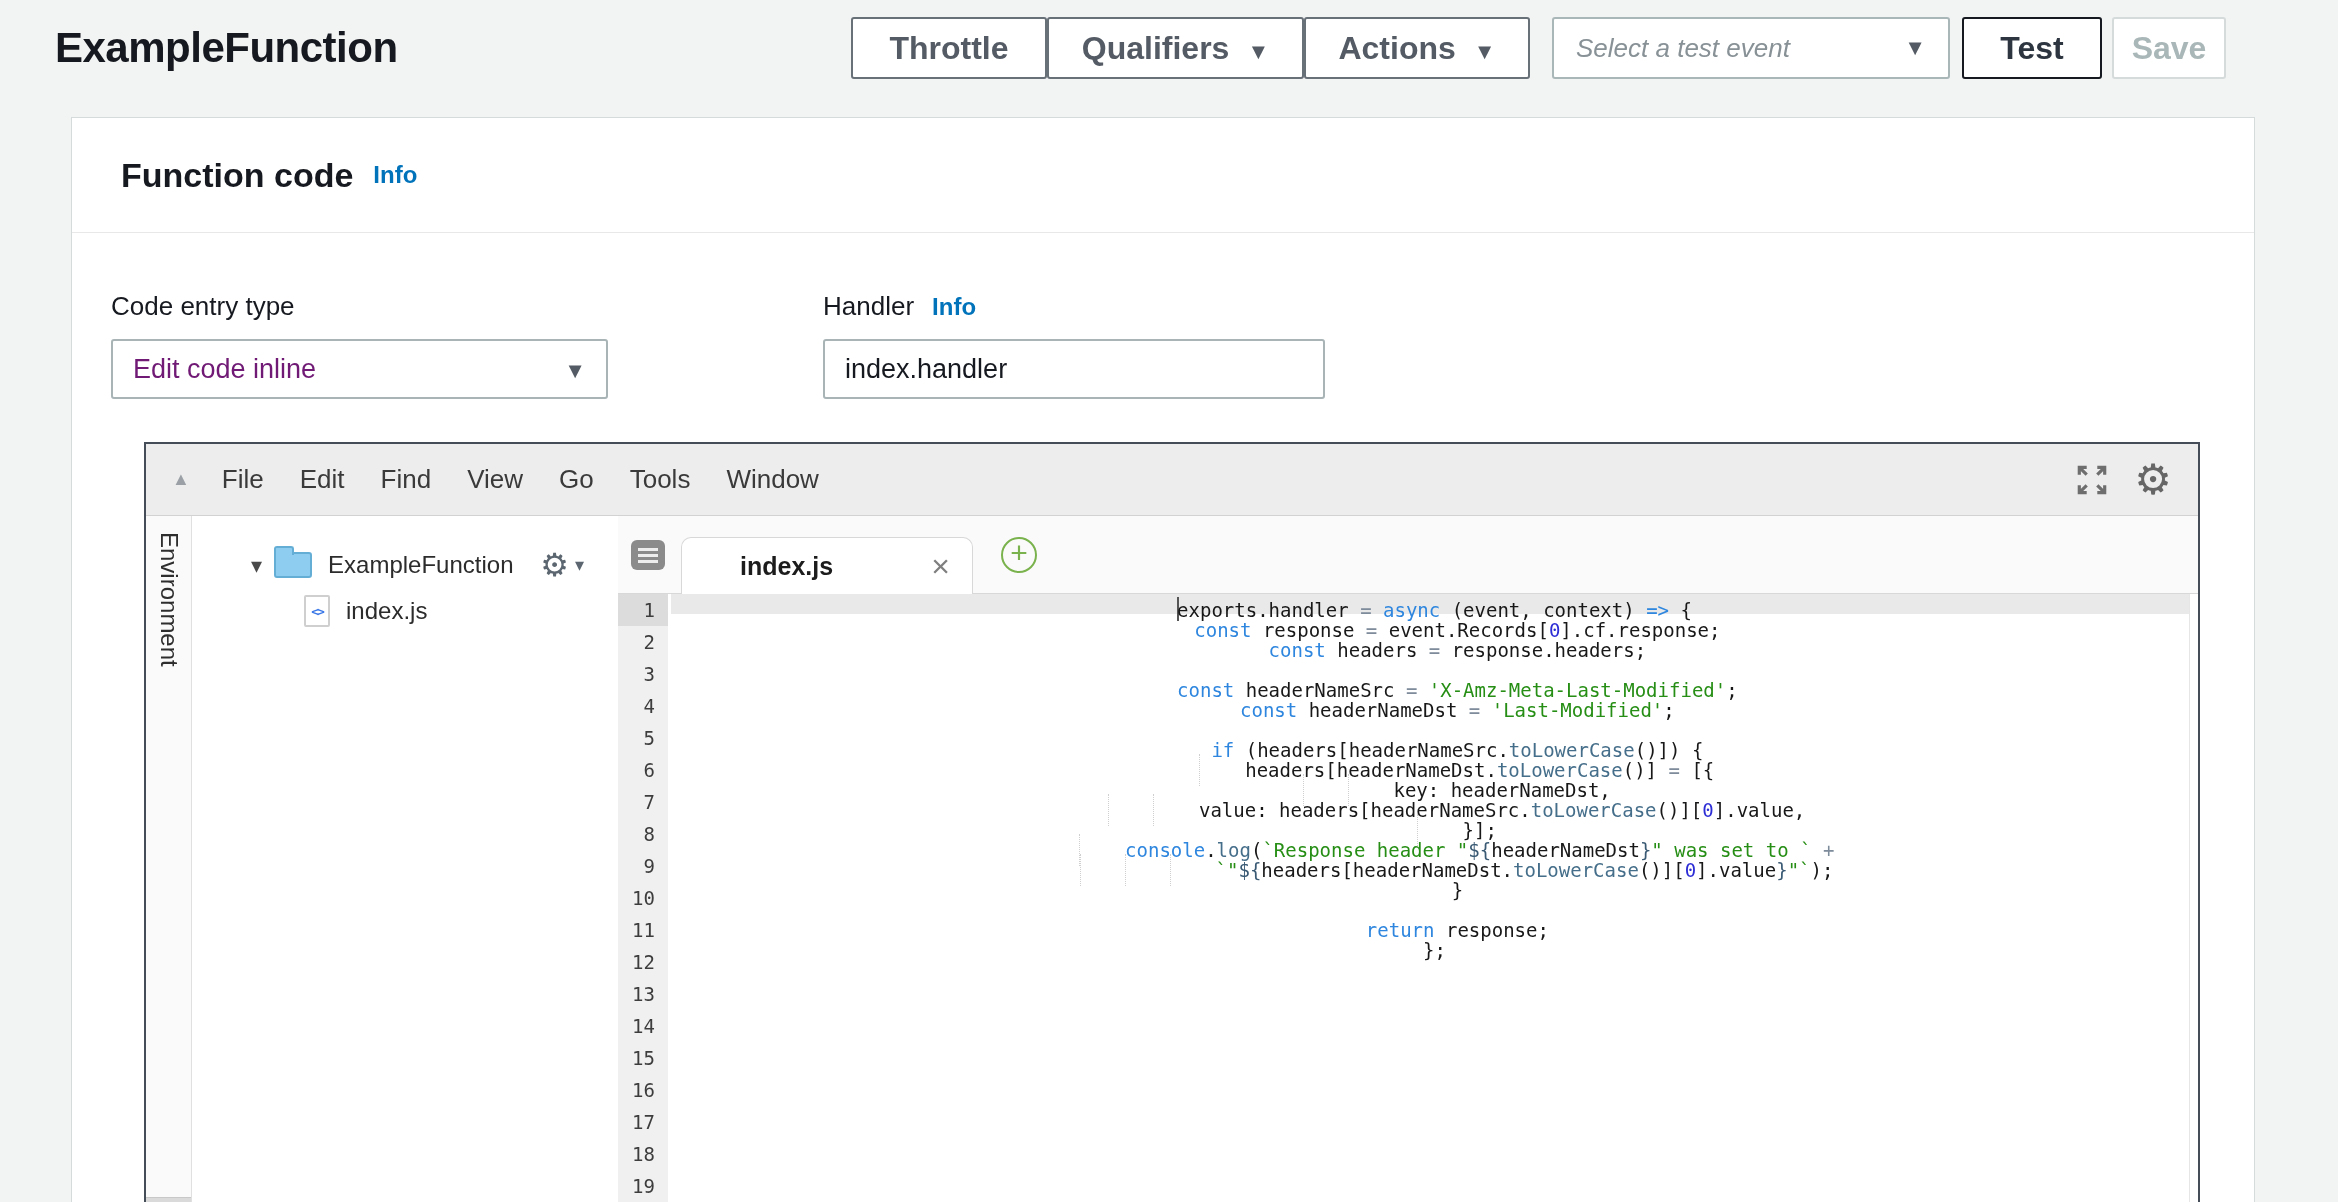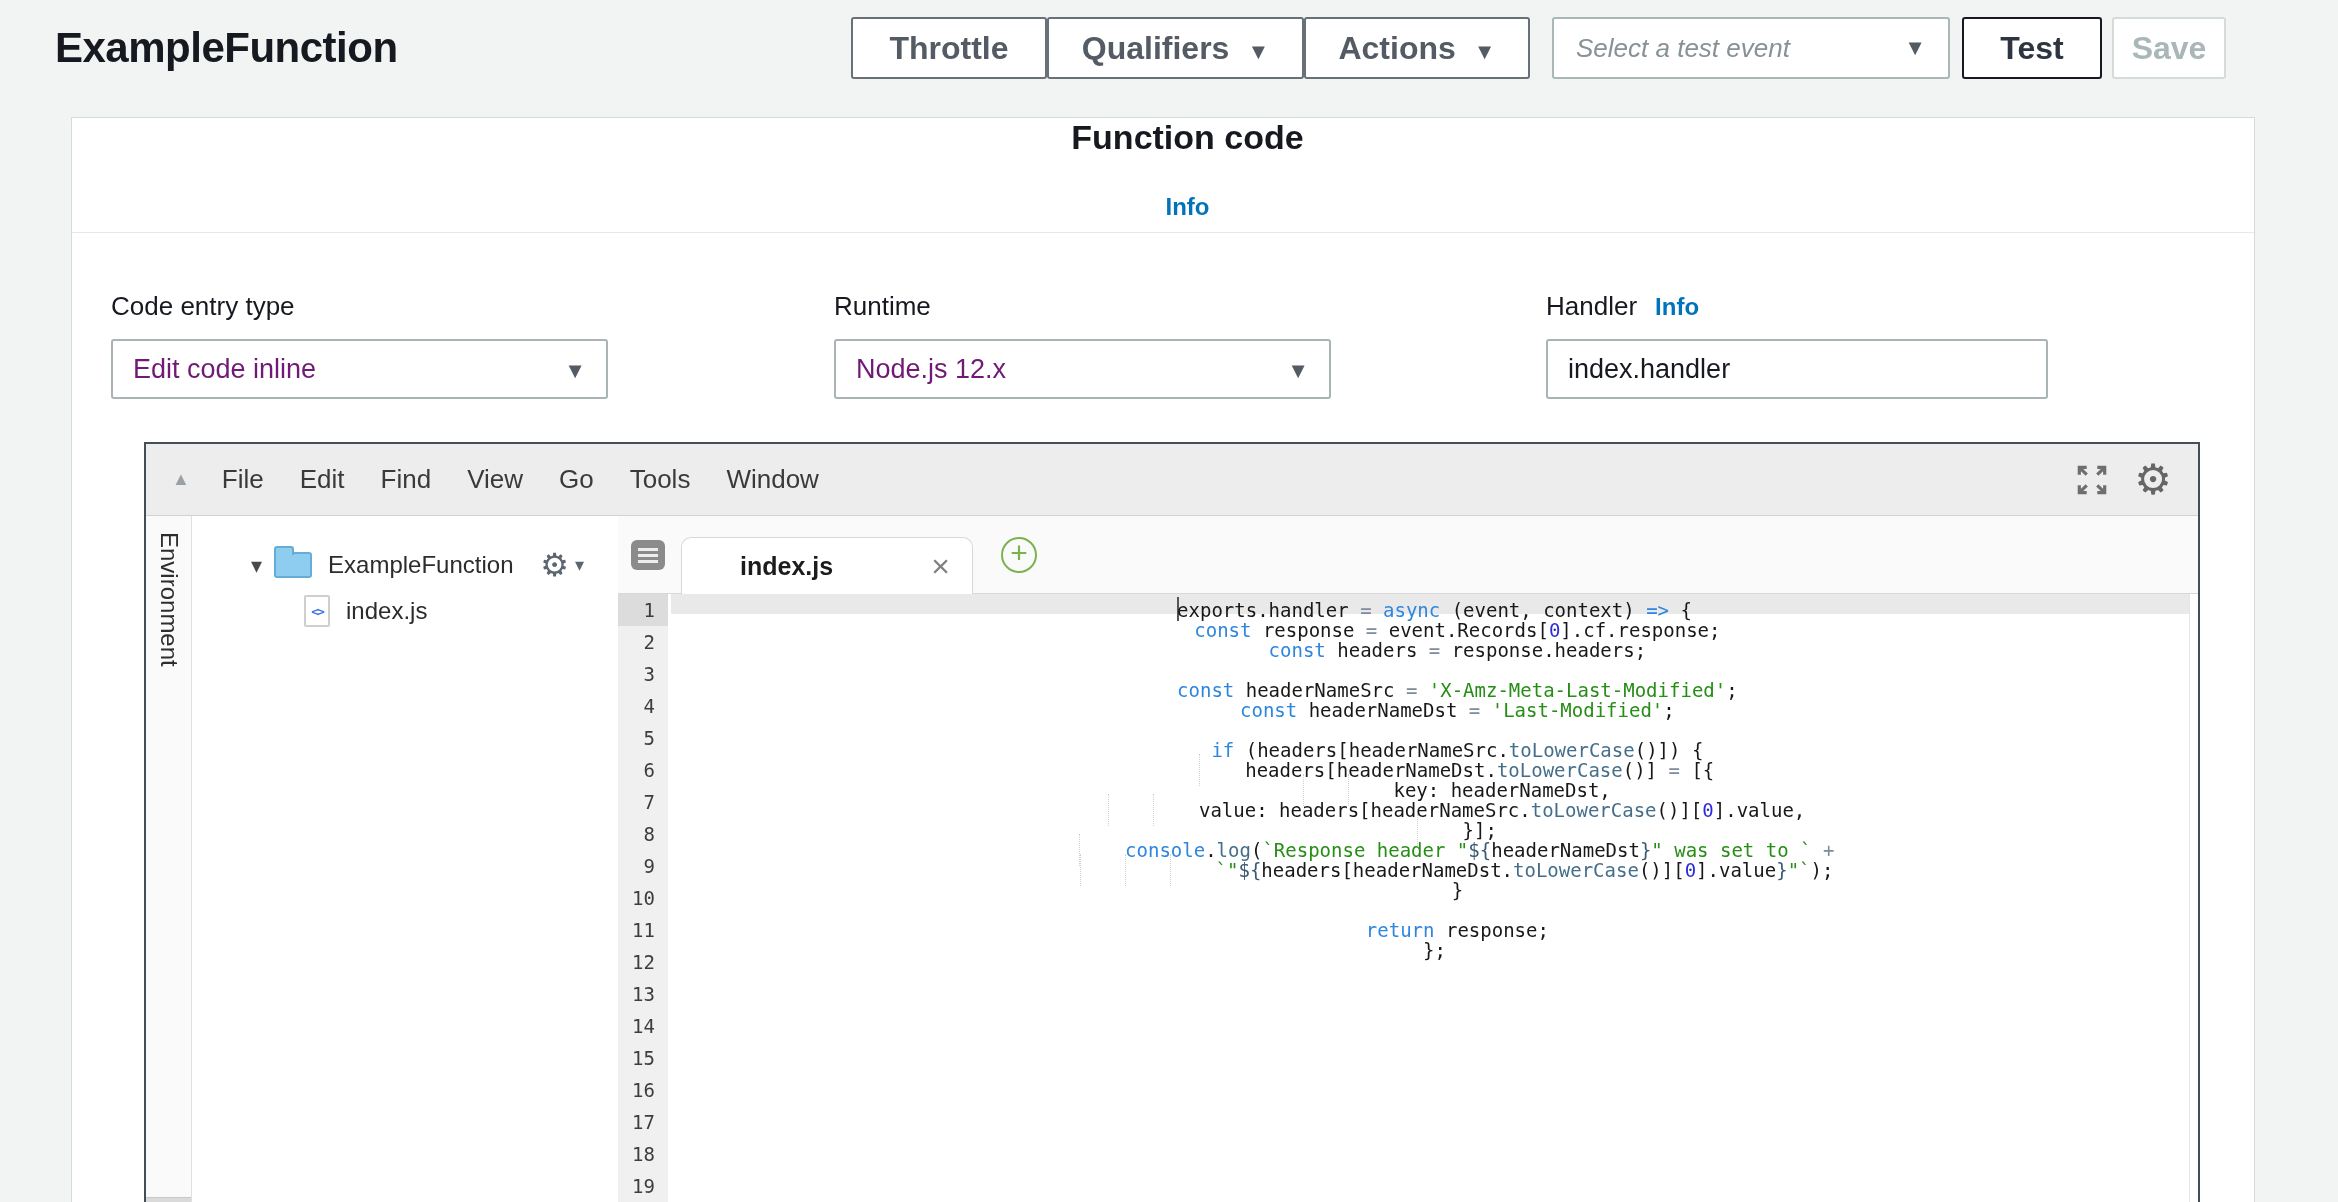--- a/index.html
+++ b/index.html
@@ -18,21 +18,21 @@
   .w-save{width:114px; border-color:#d5dbdb; color:#aab7b8; margin-left:10px !important;}
   .dd-arrow::after{content:"▼"; font-size:22px; color:#545b64;}
   .w-save.btn{font-weight:700;}
   .sel { width:398px; height:62px; background:#fff; border:2px solid #aab7b8; border-radius:3px;
          display:flex; align-items:center; padding:0 22px; margin-left:22px; cursor:pointer;}
   .sel .ph { font-size:26px; font-style:italic; color:#879196; }
   .sel .dd-arrow{ margin-left:auto; }
 
   
   .panel { margin:21px 83px 0 71px; background:#fff; border:1px solid #d5dbdb; height:1200px; }
-  .panel-head { height:115px; border-bottom:1px solid #e8e8e8; display:flex; align-items:center; gap:36px; padding-left:49px;flex-direction:column; }
+  .panel-head { height:115px; border-bottom:1px solid #e8e8e8; display:flex; align-items:center; gap:20px; padding-left:49px; }
   .panel-title { font-size:34px; font-weight:700; }
   .info-link { font-size:24px; font-weight:700; color:#0073bb; cursor:pointer; }
 
   .fields { display:flex; margin:58px 0 0 39px; }
   .fcol { display:flex; flex-direction:column; }
   .fc1 { width:497px; } .fc2 { width:497px; margin-left:226px; } .fc3 { width:502px; margin-left:215px; }
   .f-label { font-size:26px; display:flex; align-items:center; gap:18px; margin-bottom:17px; }
   .f-box { height:60px; border:2px solid #a9b4b6; border-radius:3px; background:#fff;
            display:flex; align-items:center; padding:0 20px; font-size:27px; color:#701a75; }
   .f-box .dd-arrow { margin-left:auto; }
@@ -138,27 +138,20 @@
   <div class="panel-head">
     <span class="panel-title">Function code</span>
     <span class="info-link">Info</span>
   </div>
 
   <div class="fields">
     <div class="fcol fc1">
       <div class="f-label">Code entry type</div>
       <div class="f-box">
         <span>Edit code inline</span>
-        <span class="dd-arrow"></span>
-      </div>
-    </div>
-    <div class="fcol fc2">
-      <div class="f-label">Runtime</div>
-      <div class="f-box">
-        <span>Node.js 12.x</span>
         <span class="dd-arrow"></span>
       </div>
     </div>
     <div class="fcol fc3">
       <div class="f-label">
         <span>Handler</span>
         <span class="info-link">Info</span>
       </div>
       <input class="f-input" type="text" value="index.handler" style="">
     </div>

